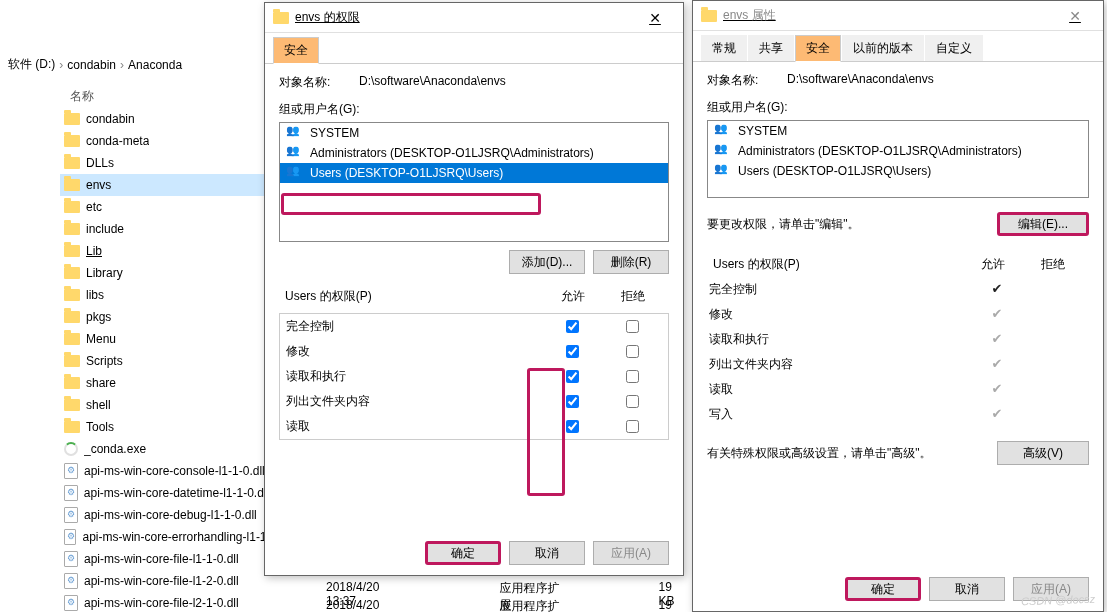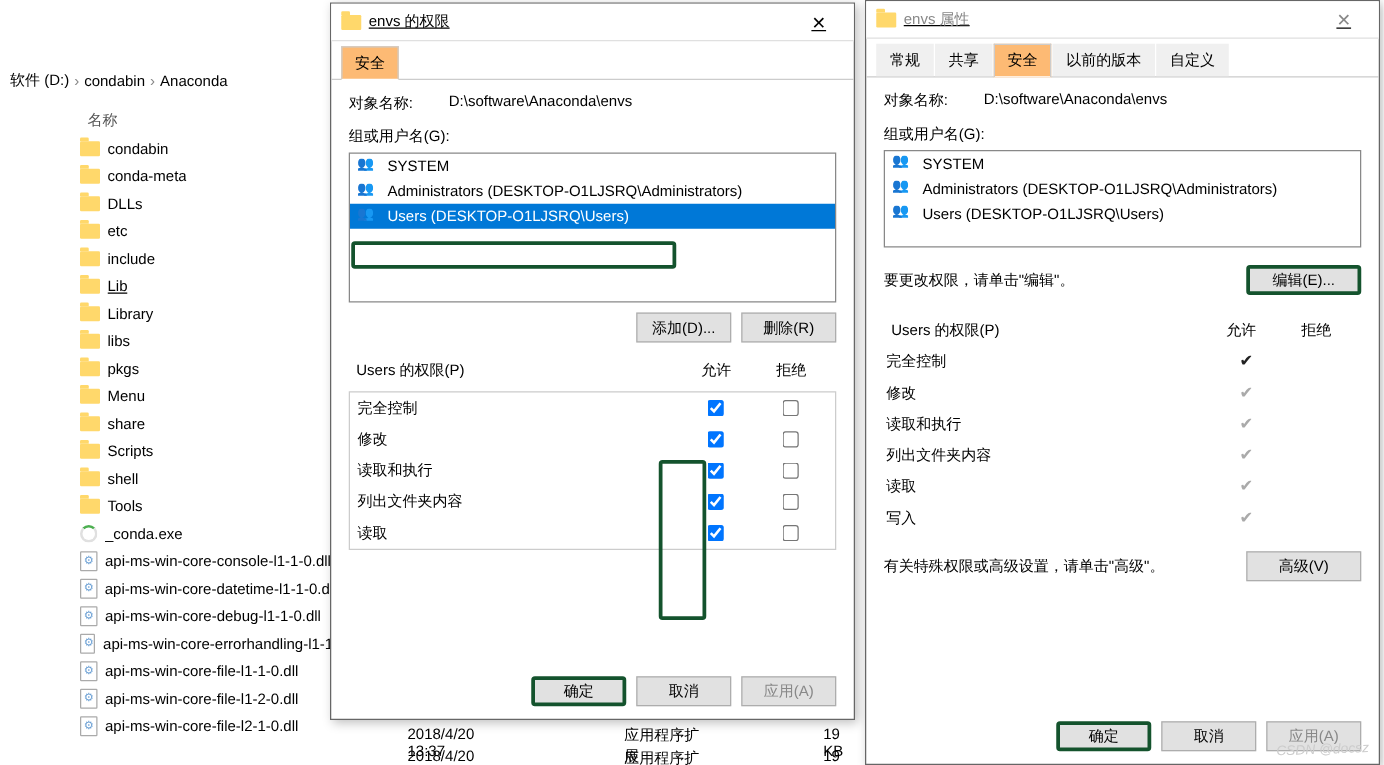--- a/index.html
+++ b/index.html
@@ -44,21 +44,21 @@
     .btn { min-width: 76px; height: 24px; background: #e1e1e1; border: 1px solid #adadad; cursor: pointer; display: inline-flex; align-items: center; justify-content: center; padding: 0 10px; }
     .btn.disabled { color: #888; }
     .perm-table { border: 1px solid #ccc; margin-top: 4px; }
     .perm-header { display: flex; padding: 4px 6px; }
     .perm-header .phname { flex: 1; }
     .perm-header .phcol { width: 60px; text-align: center; }
     .perm-body { max-height: 140px; overflow-y: scroll; }
     .perm-row { display: flex; align-items: center; padding: 3px 6px; }
     .perm-row .pname { flex: 1; }
     .perm-row .pcol { width: 60px; text-align: center; }
-    .hl-red { border: 3px solid #14532d; border-radius: 3px; }
+    .hl-red { border: 3px solid #be185d; border-radius: 3px; }
     .checkmark { font-size: 13px; color: #222; }
     .greytick { color: #aaa; font-size: 13px; }
     
     
     .permlist2 .perm-row2 { display: flex; padding: 4px 2px; }
     .permlist2 .pname2 { flex: 1; }
     .permlist2 .pcol2 { width: 60px; text-align: center; }
     
     .watermark { position: absolute; right: 12px; bottom: 6px; color: #ccc; font-size: 11px; transform: rotate(-2deg); font-style: italic; }
     
@@ -82,20 +82,24 @@
         <span style="white-space:nowrap;overflow:hidden;text-overflow:clip;">condabin</span>
       </div>
       <div class="folder-item">
         <span class="folder-ico"></span>
         <span style="white-space:nowrap;overflow:hidden;text-overflow:clip;">conda-meta</span>
       </div>
       <div class="folder-item">
         <span class="folder-ico"></span>
         <span style="white-space:nowrap;overflow:hidden;text-overflow:clip;">DLLs</span>
       </div>
+      <div class="folder-item sel">
+        <span class="folder-ico"></span>
+        <span style="white-space:nowrap;overflow:hidden;text-overflow:clip;">envs</span>
+      </div>
       <div class="folder-item">
         <span class="folder-ico"></span>
         <span style="white-space:nowrap;overflow:hidden;text-overflow:clip;">etc</span>
       </div>
       <div class="folder-item">
         <span class="folder-ico"></span>
         <span style="white-space:nowrap;overflow:hidden;text-overflow:clip;">include</span>
       </div>
       <div class="folder-item">
         <span class="folder-ico"></span>
@@ -112,25 +116,25 @@
       <div class="folder-item">
         <span class="folder-ico"></span>
         <span style="white-space:nowrap;overflow:hidden;text-overflow:clip;">pkgs</span>
       </div>
       <div class="folder-item">
         <span class="folder-ico"></span>
         <span style="white-space:nowrap;overflow:hidden;text-overflow:clip;">Menu</span>
       </div>
       <div class="folder-item">
         <span class="folder-ico"></span>
+        <span style="white-space:nowrap;overflow:hidden;text-overflow:clip;">Scripts</span>
+      </div>
+      <div class="folder-item">
+        <span class="folder-ico"></span>
         <span style="white-space:nowrap;overflow:hidden;text-overflow:clip;">share</span>
-      </div>
-      <div class="folder-item">
-        <span class="folder-ico"></span>
-        <span style="white-space:nowrap;overflow:hidden;text-overflow:clip;">Scripts</span>
       </div>
       <div class="folder-item">
         <span class="folder-ico"></span>
         <span style="white-space:nowrap;overflow:hidden;text-overflow:clip;">shell</span>
       </div>
       <div class="folder-item">
         <span class="folder-ico"></span>
         <span style="white-space:nowrap;overflow:hidden;text-overflow:clip;">Tools</span>
       </div>
       <div class="folder-item">

